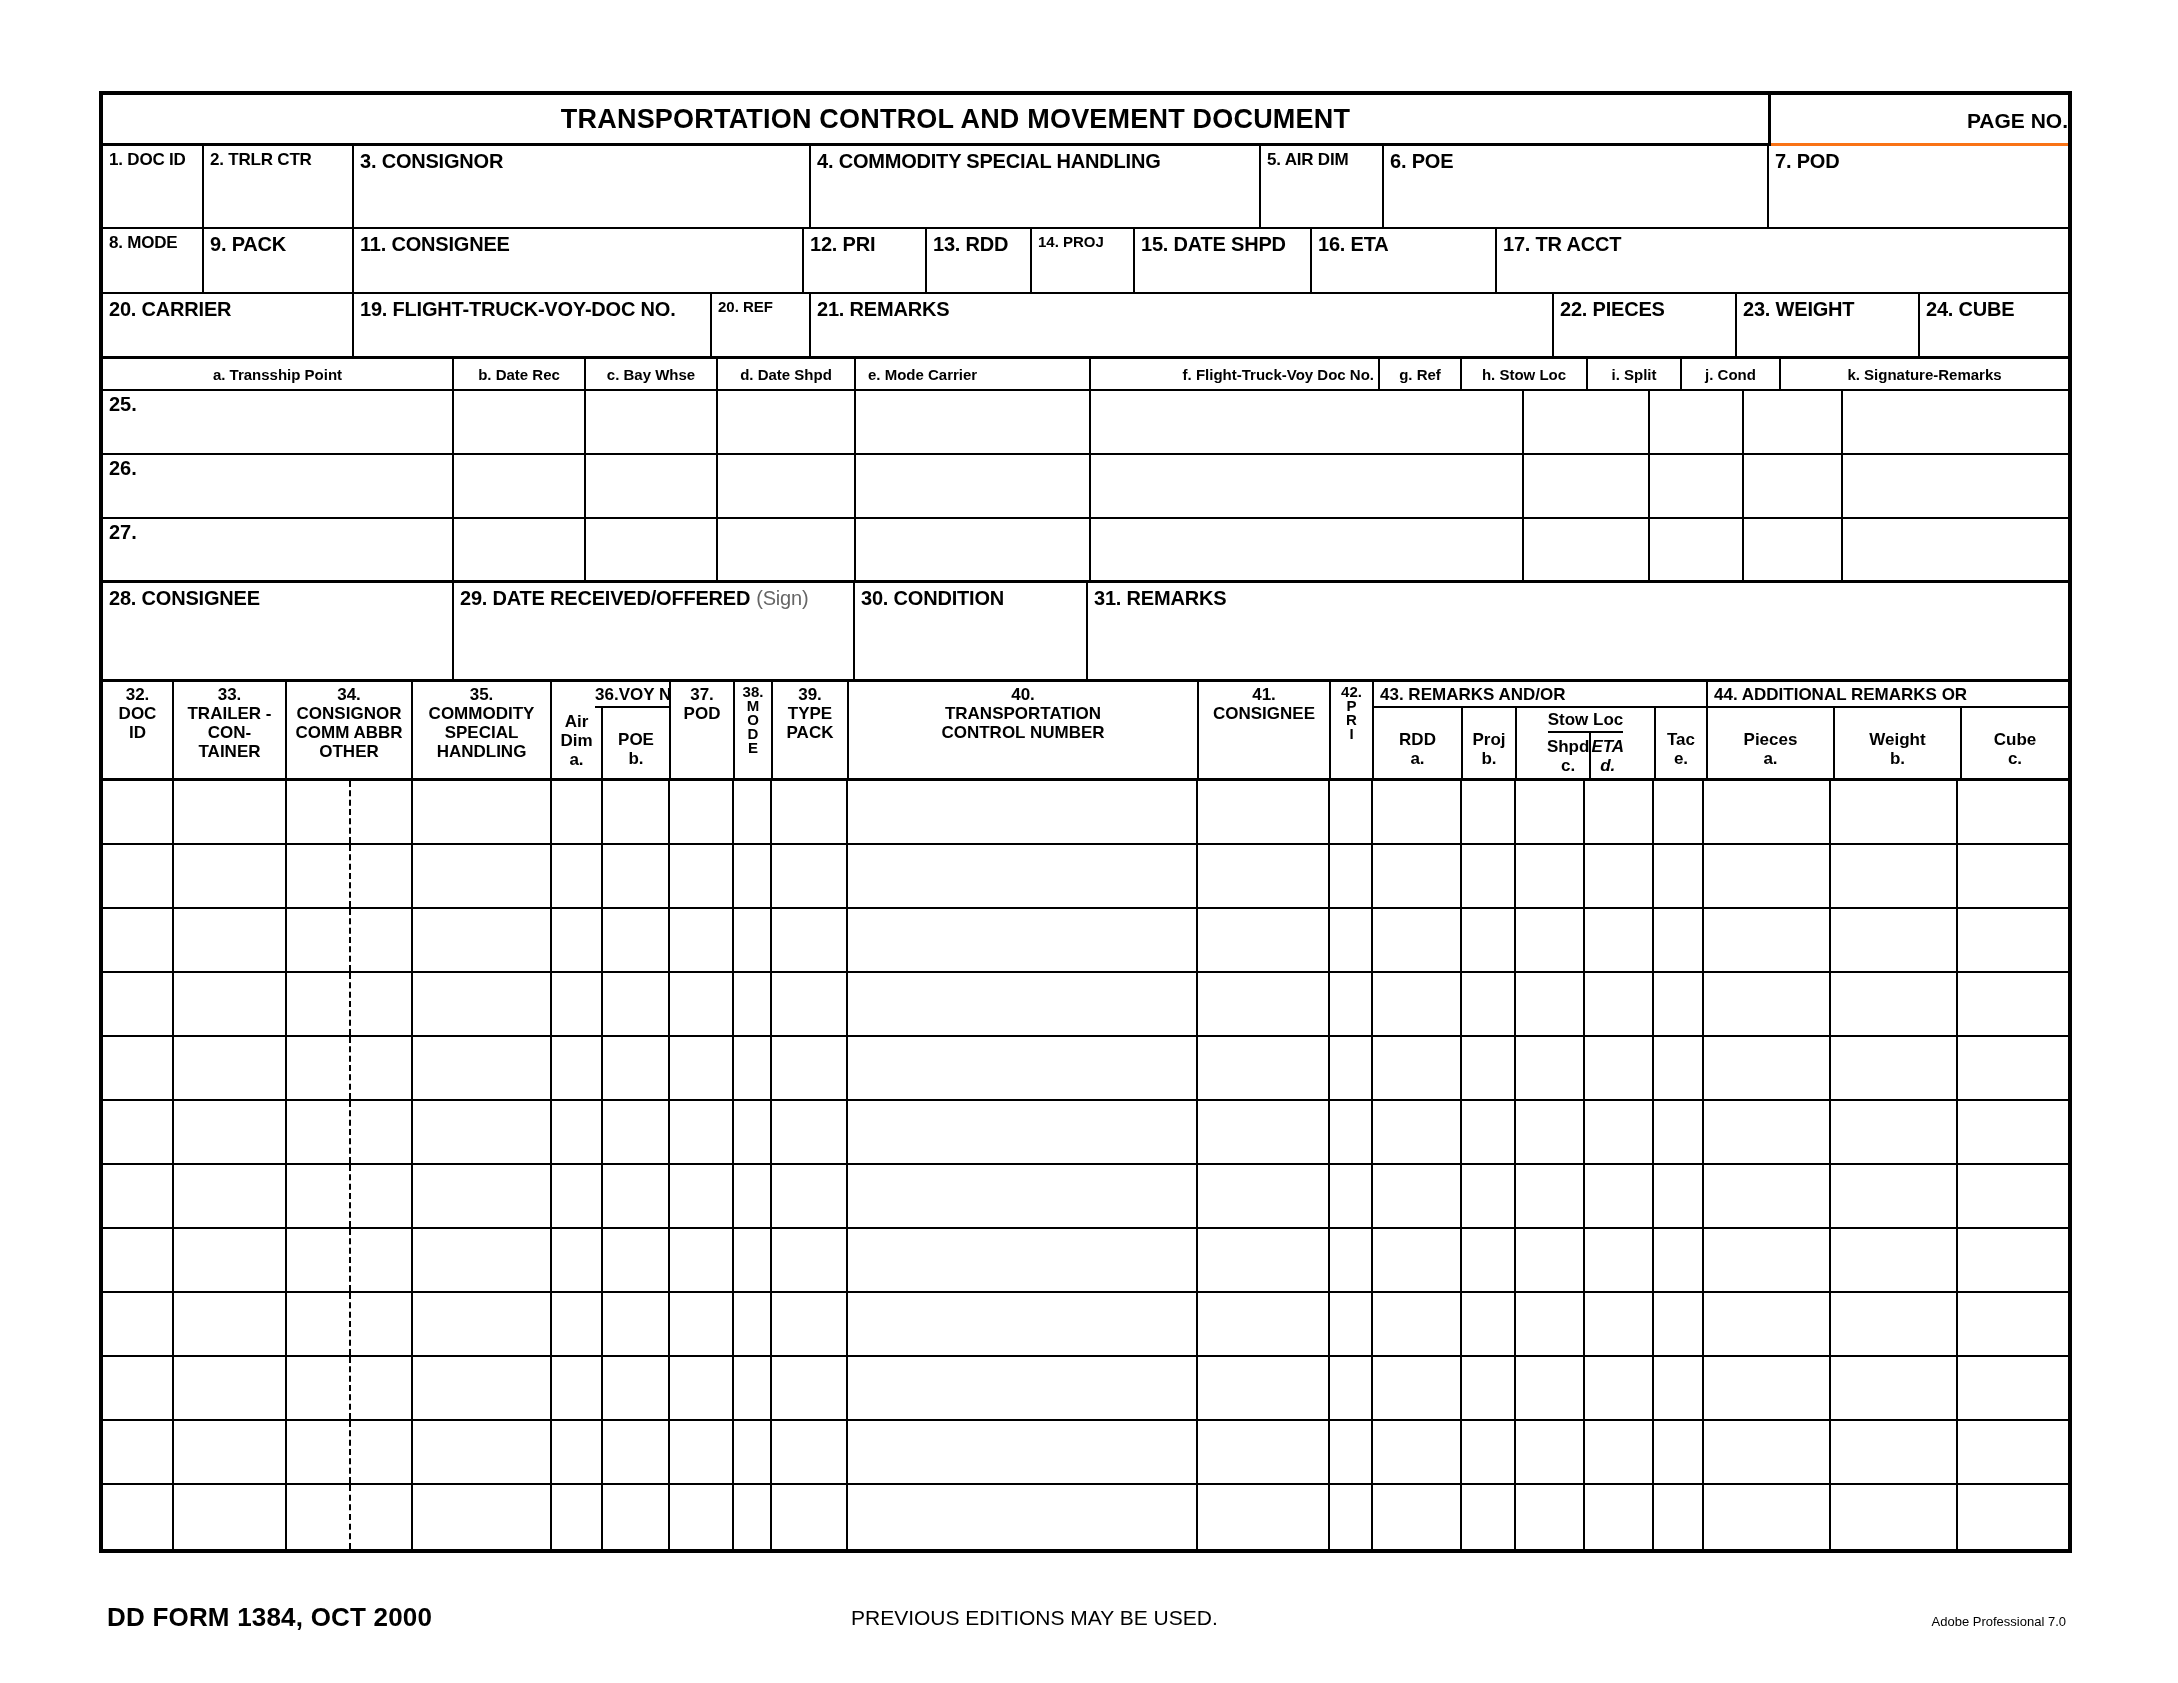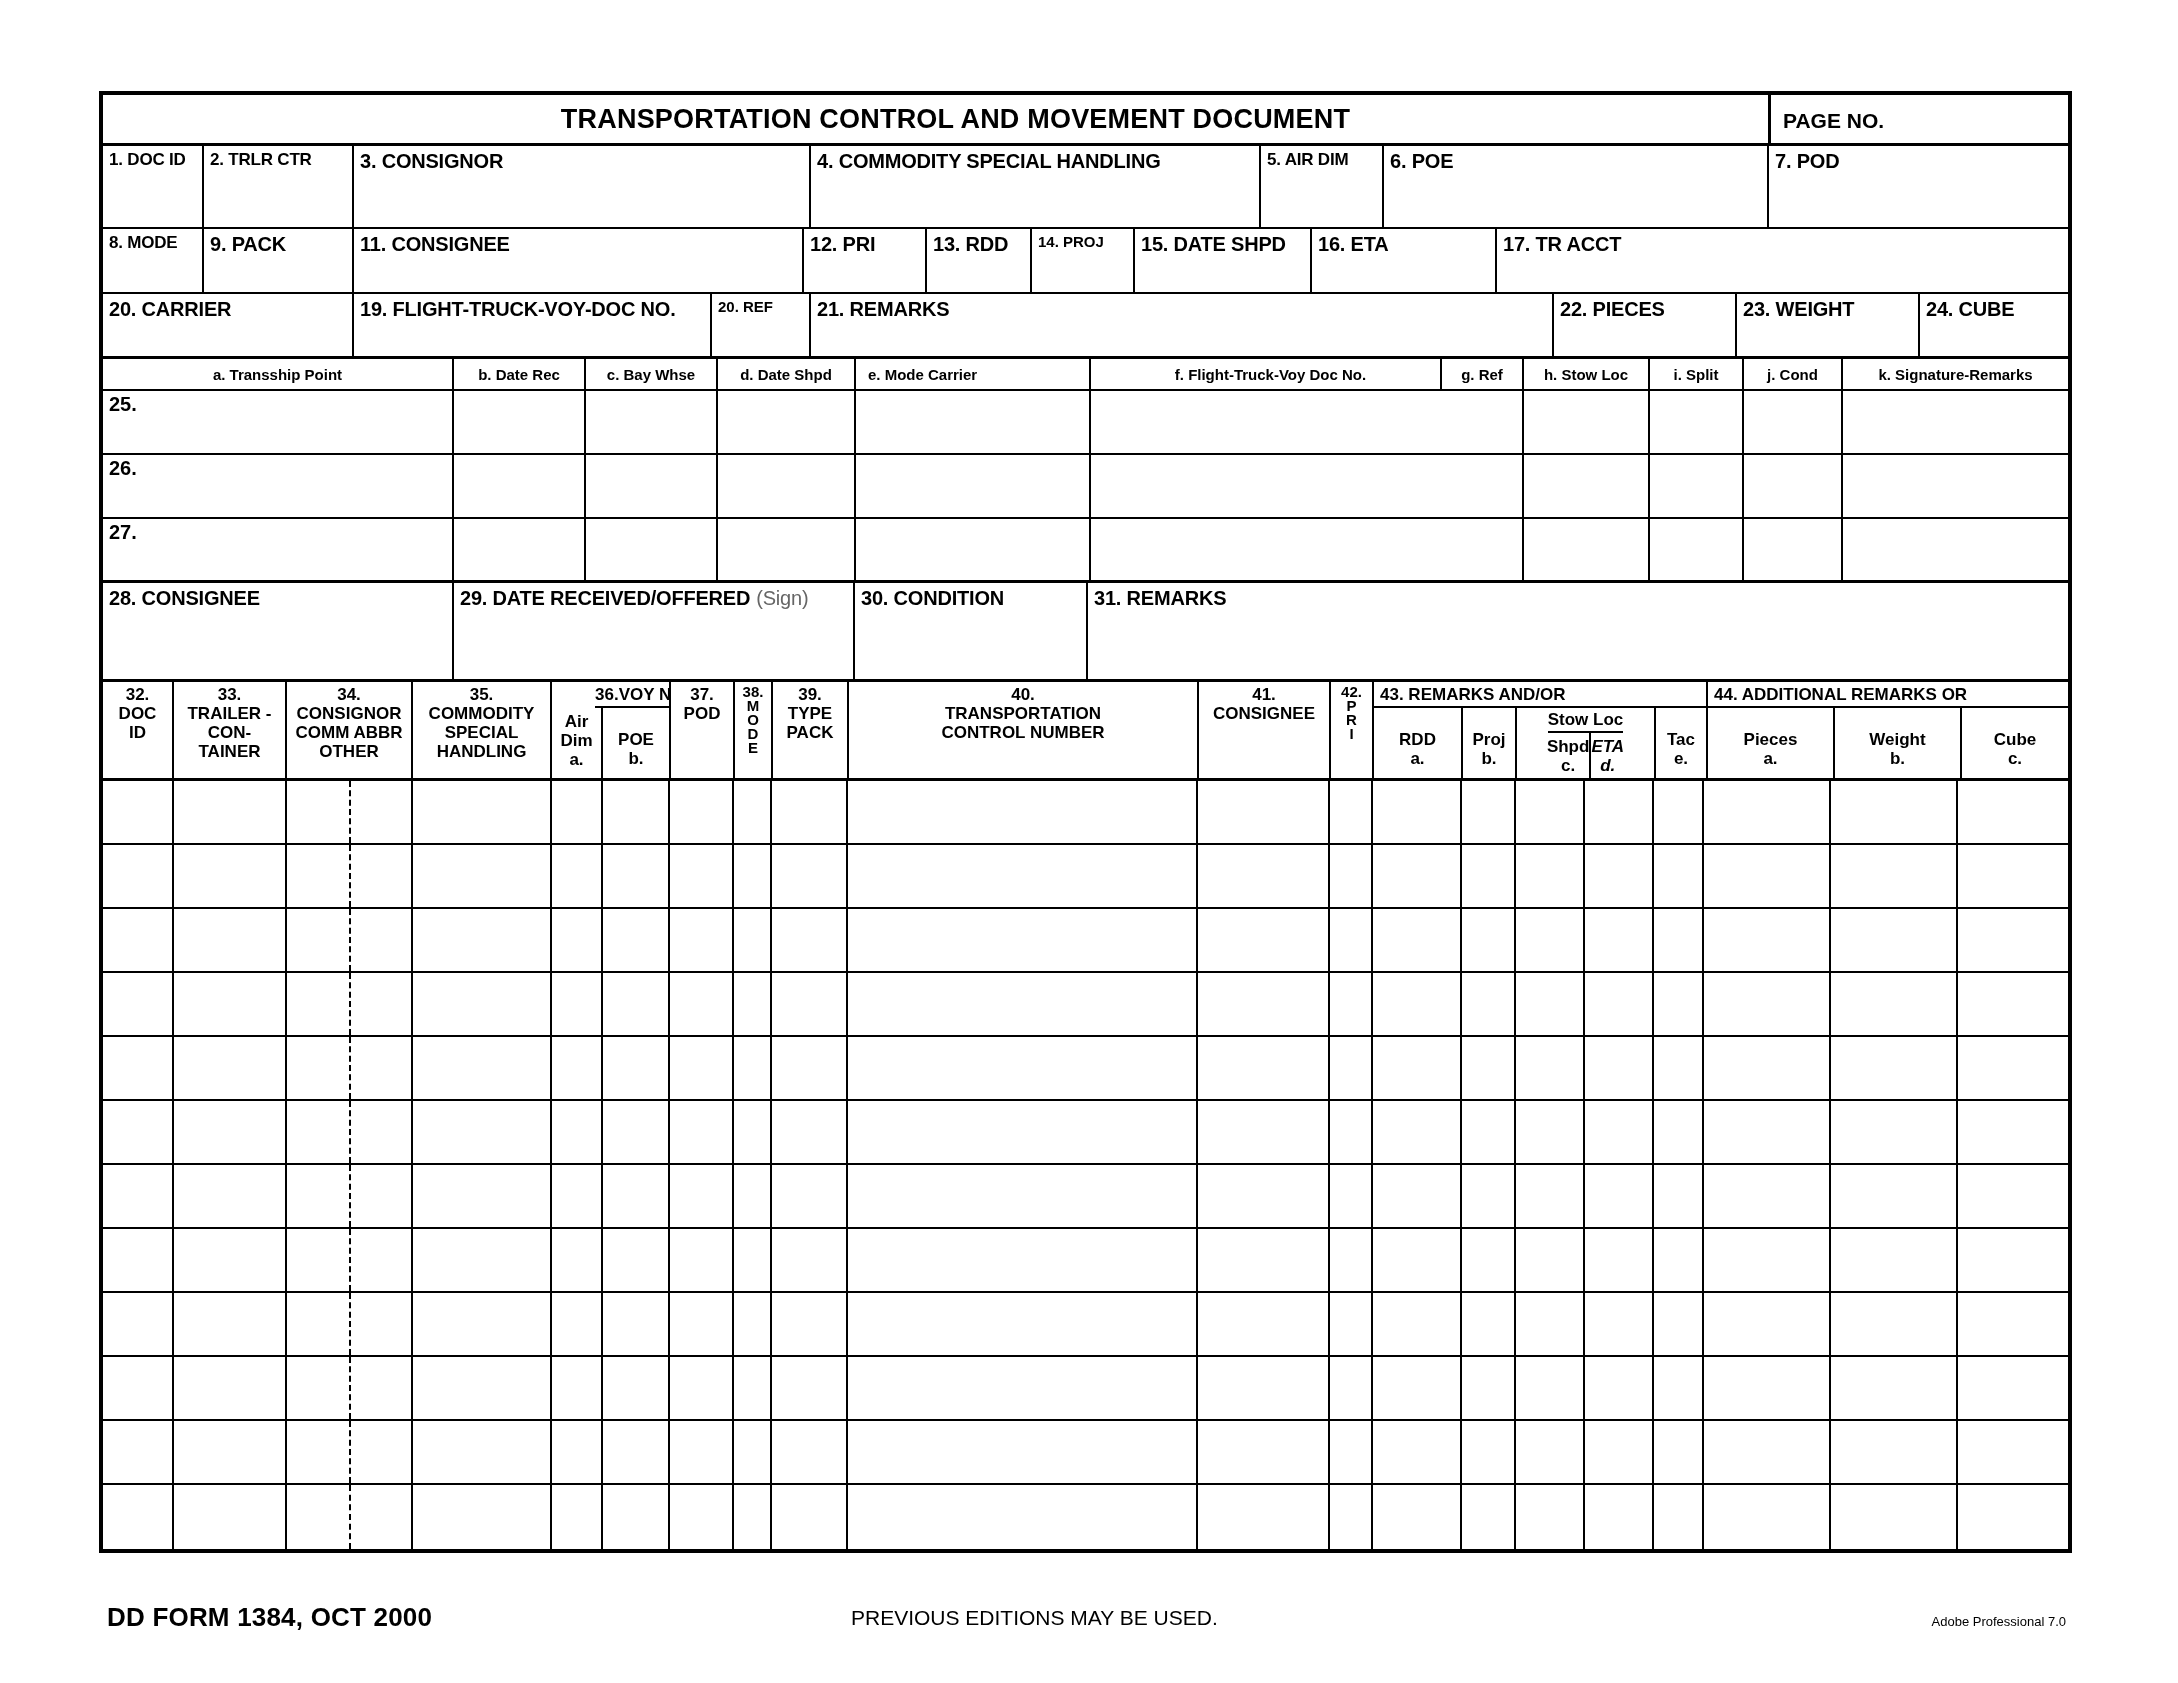--- a/index.html
+++ b/index.html
@@ -79,24 +79,25 @@
   }
   .title-txt {
     font-weight: bold;
     font-size: 27px;
     letter-spacing: 0.2px;
     margin-left: 40px;
   }
   .pageno-cell {
     width: 297px;
     flex: 0 0 297px;
-    border-bottom: 3px solid #000000;
+    border-bottom: 3px solid #f97316;
     display: flex;
     align-items: center;
     padding-left: 12px;
+    justify-content: flex-end;
   }
   .pageno-txt { font-weight: bold; font-size: 21px; }
 
   
   .blk-row-a { height: 83px; }
   .blk-row-b { height: 65px; }
   .blk-row-c { height: 65px; }
 
   .hdr-sep { border-bottom: 3px solid #000 !important; }
 
@@ -350,21 +351,21 @@
       </div>
       <div class="cell" style="width:132px">
         <span class="lbl-xs">c. Bay Whse</span>
       </div>
       <div class="cell" style="width:138px">
         <span class="lbl-xs">d. Date Shpd</span>
       </div>
       <div class="cell" style="width:235px;justify-content:flex-start !important;padding-left:12px !important">
         <span class="lbl-xs">e. Mode Carrier</span>
       </div>
-      <div class="cell" style="width:351px;justify-content:center;padding-left:14px !important">
+      <div class="cell" style="width:289px;justify-content:flex-end;padding-left:14px !important">
         <span class="lbl-xs">f. Flight-Truck-Voy Doc No.</span>
       </div>
       <div class="cell" style="width:82px">
         <span class="lbl-xs">g. Ref</span>
       </div>
       <div class="cell" style="width:126px">
         <span class="lbl-xs">h. Stow Loc</span>
       </div>
       <div class="cell" style="width:94px">
         <span class="lbl-xs">i. Split</span>

